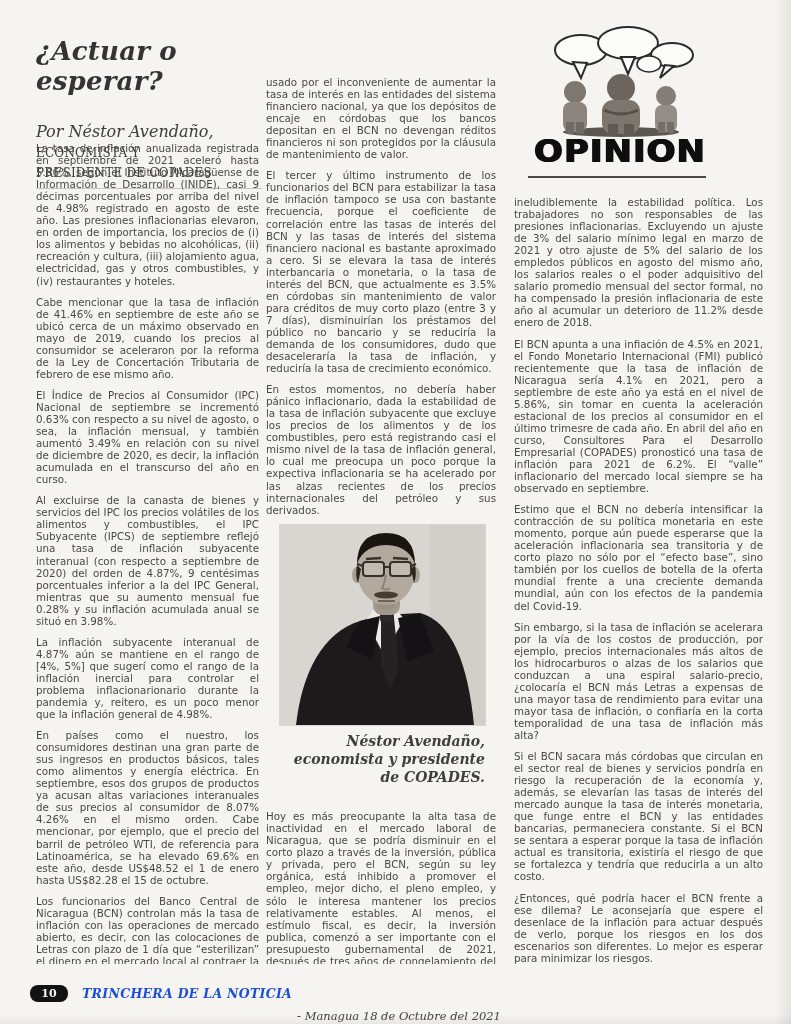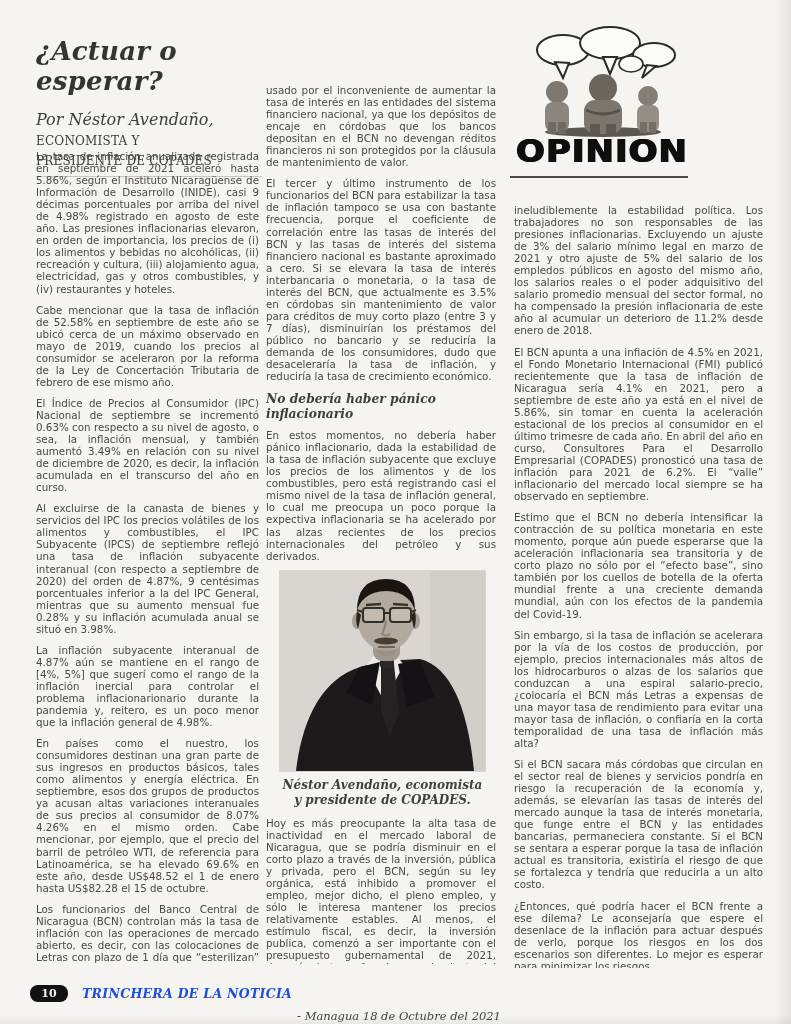--- a/index.html
+++ b/index.html
@@ -15,56 +15,56 @@
     pointer-events:none;
   }
   body::before{
     content:'';position:absolute;left:0;bottom:0;width:100%;height:10px;
     background:linear-gradient(to bottom, rgba(0,0,0,0), rgba(0,0,0,0.05));
     pointer-events:none;
   }
   .header{position:absolute;left:36px;top:36px;width:226px;}
   .title{
     font-family:"DejaVu Serif",serif;font-style:italic;font-weight:bold;
-    font-size:26px;color:#343434;letter-spacing:0.2px;margin:0 0 14px 0;
+    font-size:26px;color:#343434;letter-spacing:0.2px;margin:0 0 26px 0;
   }
   .byline{
     font-family:"DejaVu Serif",serif;color:#3c3c3c;line-height:1.25;
   }
   .byline .prefix{font-style:italic;font-size:16px;}
   .byline .role{font-size:12px;letter-spacing:0.2px;}
   .byline-rule{margin-top:6px;height:1px;background:#c7c5c1;width:100%;}
 
   .col{position:absolute;overflow:hidden;}
   .col p{
-    font-size:10.3px;line-height:1.17;margin:8px 0 9px 0;text-align:justify;
+    font-size:10.3px;line-height:1.17;margin:0 0 9px 0;text-align:justify;
     color:#484848;
   }
   .col1{left:36px;top:142px;width:223px;height:822px;}
   .col2{left:266px;top:76px;width:230px;height:888px;}
   .col3{left:514px;top:196px;width:249px;height:772px;}
 
   .subhead{
     font-family:"DejaVu Serif",serif;font-style:italic;font-weight:bold;
     font-size:12.3px;color:#3d3d3d;margin:2px 0 6px 0;
   }
 
   .photo-block{margin:6px 0 0 14px;width:205px;}
   .photo{
     width:205px;height:200px;background:#d9d6d1;overflow:hidden;
     box-shadow:0 0 0 1px rgba(0,0,0,0.12);
   }
   .photo svg{display:block;}
   .caption{
     font-family:"DejaVu Serif",serif;font-style:italic;font-weight:600;
-    font-size:12px;color:#3f3f3f;text-align:center;line-height:1.3;
-    margin:7px 0 8px 0;
-  }
-
-  .opinion{position:absolute;left:510px;top:26px;width:184px;}
+    font-size:14px;color:#3f3f3f;text-align:right;line-height:1.3;
+    margin:7px 0 24px 0;
+  }
+
+  .opinion{position:absolute;left:528px;top:26px;width:184px;}
   .opinion-art{display:block;margin:0 auto;}
   .opinion-word{
     font-family:"DejaVu Sans",sans-serif;font-weight:bold;font-size:34px;
     color:#0e0e0e;letter-spacing:1px;text-align:center;margin-top:-4px;
     text-shadow:0.8px 0 0 #0e0e0e,-0.8px 0 0 #0e0e0e;
     transform:scaleY(0.92);line-height:1;
   }
   .opinion-rule{height:2px;background:#4a4a4a;margin-top:8px;width:178px;}
 
   .footer{position:absolute;left:30px;top:963px;display:flex;align-items:center;}
@@ -122,33 +122,32 @@
     <rect x="79" y="98" width="10" height="11" fill="#5f5952"></rect>
     <rect x="95" y="98" width="10" height="11" fill="#5f5952"></rect>
     <path d="M75,84 Q92,92 109,84" stroke="#56504a" stroke-width="3" fill="none"></path>
   </svg>
   <div class="opinion-word">OPINION</div>
   <div class="opinion-rule"></div>
 </div>
 
 <div class="col col1">
   <p>La tasa de inflación anualizada registrada en septiembre de 2021 aceleró hasta 5.86%, según el Instituto Nicaragüense de Información de Desarrollo (INIDE), casi 9 décimas porcentuales por arriba del nivel de 4.98% registrado en agosto de este año. Las presiones inflacionarias elevaron, en orden de importancia, los precios de (i) los alimentos y bebidas no alcohólicas, (ii) recreación y cultura, (iii) alojamiento agua, electricidad, gas y otros combustibles, y (iv) restaurantes y hoteles.</p>
-  <p>Cabe mencionar que la tasa de inflación de 52.58% en septiembre de este año se ubicó cerca de un máximo observado en mayo de 2019, cuando los precios al consumidor se aceleraron por la reforma de la Ley de Concertación Tributaria de febrero de ese mismo año.</p>
+  <p>Cabe mencionar que la tasa de inflación de 41.46% en septiembre de este año se ubicó cerca de un máximo observado en mayo de 2019, cuando los precios al consumidor se aceleraron por la reforma de la Ley de Concertación Tributaria de febrero de ese mismo año.</p>
   <p>El Índice de Precios al Consumidor (IPC) Nacional de septiembre se incrementó 0.63% con respecto a su nivel de agosto, o sea, la inflación mensual, y también aumentó 3.49% en relación con su nivel de diciembre de 2020, es decir, la inflación acumulada en el transcurso del año en curso.</p>
   <p>Al excluirse de la canasta de bienes y servicios del IPC los precios volátiles de los alimentos y combustibles, el IPC Subyacente (IPCS) de septiembre reflejó una tasa de inflación subyacente interanual (con respecto a septiembre de 2020) del orden de 4.87%, 9 centésimas porcentuales inferior a la del IPC General, mientras que su aumento mensual fue 0.28% y su inflación acumulada anual se situó en 3.98%.</p>
   <p>La inflación subyacente interanual de 4.87% aún se mantiene en el rango de [4%, 5%] que sugerí como el rango de la inflación inercial para controlar el problema inflacionarionario durante la pandemia y, reitero, es un poco menor que la inflación general de 4.98%.</p>
   <p>En países como el nuestro, los consumidores destinan una gran parte de sus ingresos en productos básicos, tales como alimentos y energía eléctrica. En septiembre, esos dos grupos de productos ya acusan altas variaciones interanuales de sus precios al consumidor de 8.07% 4.26% en el mismo orden. Cabe mencionar, por ejemplo, que el precio del barril de petróleo WTI, de referencia para Latinoamérica, se ha elevado 69.6% en este año, desde US$48.52 el 1 de enero hasta US$82.28 el 15 de octubre.</p>
   <p>Los funcionarios del Banco Central de Nicaragua (BCN) controlan más la tasa de inflación con las operaciones de mercado abierto, es decir, con las colocaciones de Letras con plazo de 1 día que “esterilizan” el dinero en el mercado local al contraer la base monetaria, o sea, al reducir el saldo de emisión de dinero.</p>
 
 </div>
 
 <div class="col col2">
   <p>usado por el inconveniente de aumentar la tasa de interés en las entidades del sistema financiero nacional, ya que los depósitos de encaje en córdobas que los bancos depositan en el BCN no devengan réditos financieros ni son protegidos por la cláusula de mantenimiento de valor.</p>
   <p>El tercer y último instrumento de los funcionarios del BCN para estabilizar la tasa de inflación tampoco se usa con bastante frecuencia, porque el coeficiente de correlación entre las tasas de interés del BCN y las tasas de interés del sistema financiero nacional es bastante aproximado a cero. Si se elevara la tasa de interés interbancaria o monetaria, o la tasa de interés del BCN, que actualmente es 3.5% en córdobas sin mantenimiento de valor para créditos de muy corto plazo (entre 3 y 7 días), disminuirían los préstamos del público no bancario y se reduciría la demanda de los consumidores, dudo que desaceleraría la tasa de inflación, y reduciría la tasa de crecimiento económico.</p>
-  <div class="subhead">No debería haber pánico inflacionario</div>
   <p>En estos momentos, no debería haber pánico inflacionario, dada la estabilidad de la tasa de inflación subyacente que excluye los precios de los alimentos y de los combustibles, pero está registrando casi el mismo nivel de la tasa de inflación general, lo cual me preocupa un poco porque la expectiva inflacionaria se ha acelerado por las alzas recientes de los precios internacionales del petróleo y sus derivados.</p>
   <div class="photo-block">
     <div class="photo">
       <svg width="205" height="200" viewBox="0 0 205 200">
         <rect x="0" y="0" width="205" height="200" fill="#d9d6d1"></rect>
         <rect x="150" y="0" width="55" height="200" fill="#d2cfc9"></rect>
 
         <path d="M16,200 C22,148 42,108 80,96 L103,90 L140,88 C172,96 188,140 194,200 Z" fill="#1d1a1c"></path>
 
         <polygon points="86,96 104,130 124,94 116,84 94,84" fill="#eceae5"></polygon>

